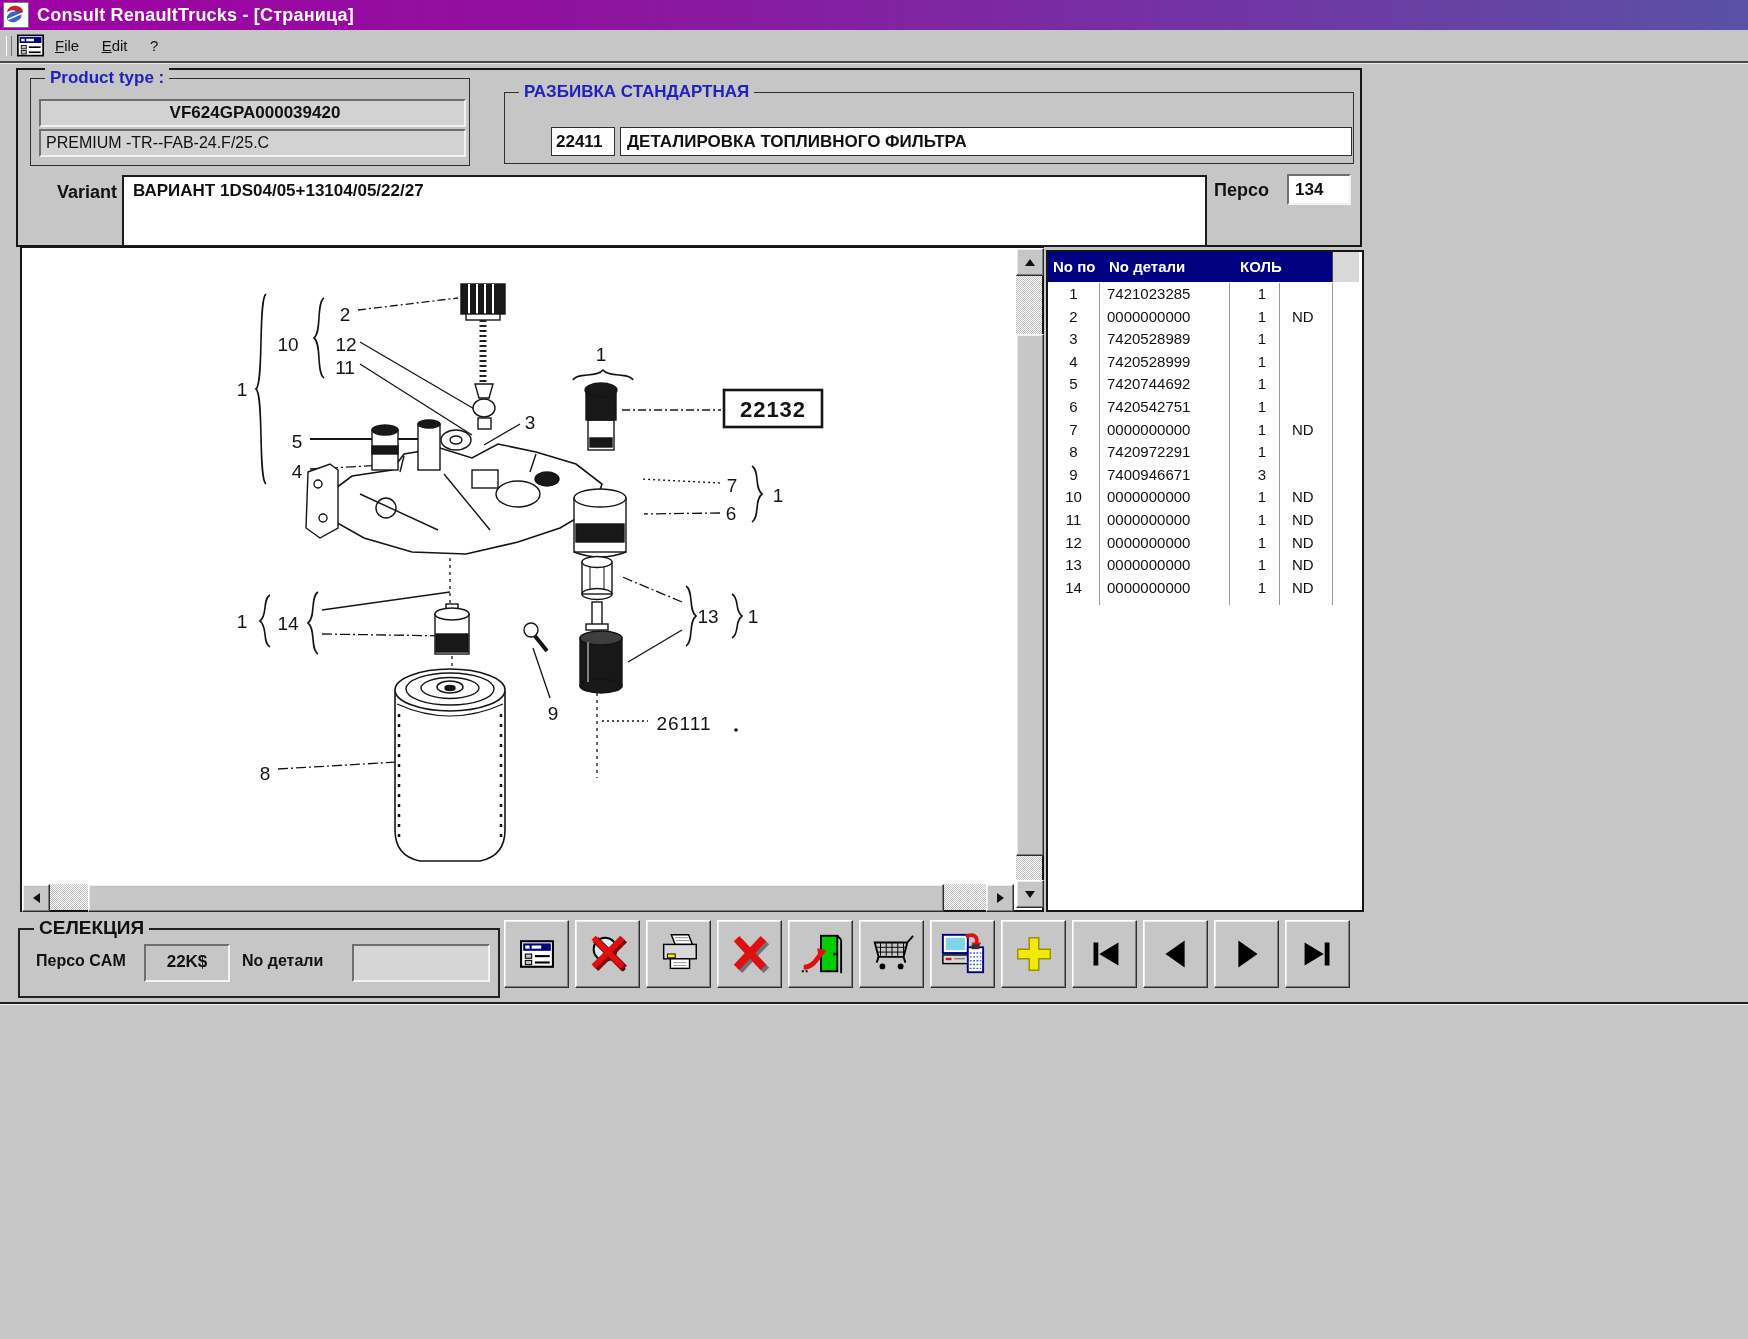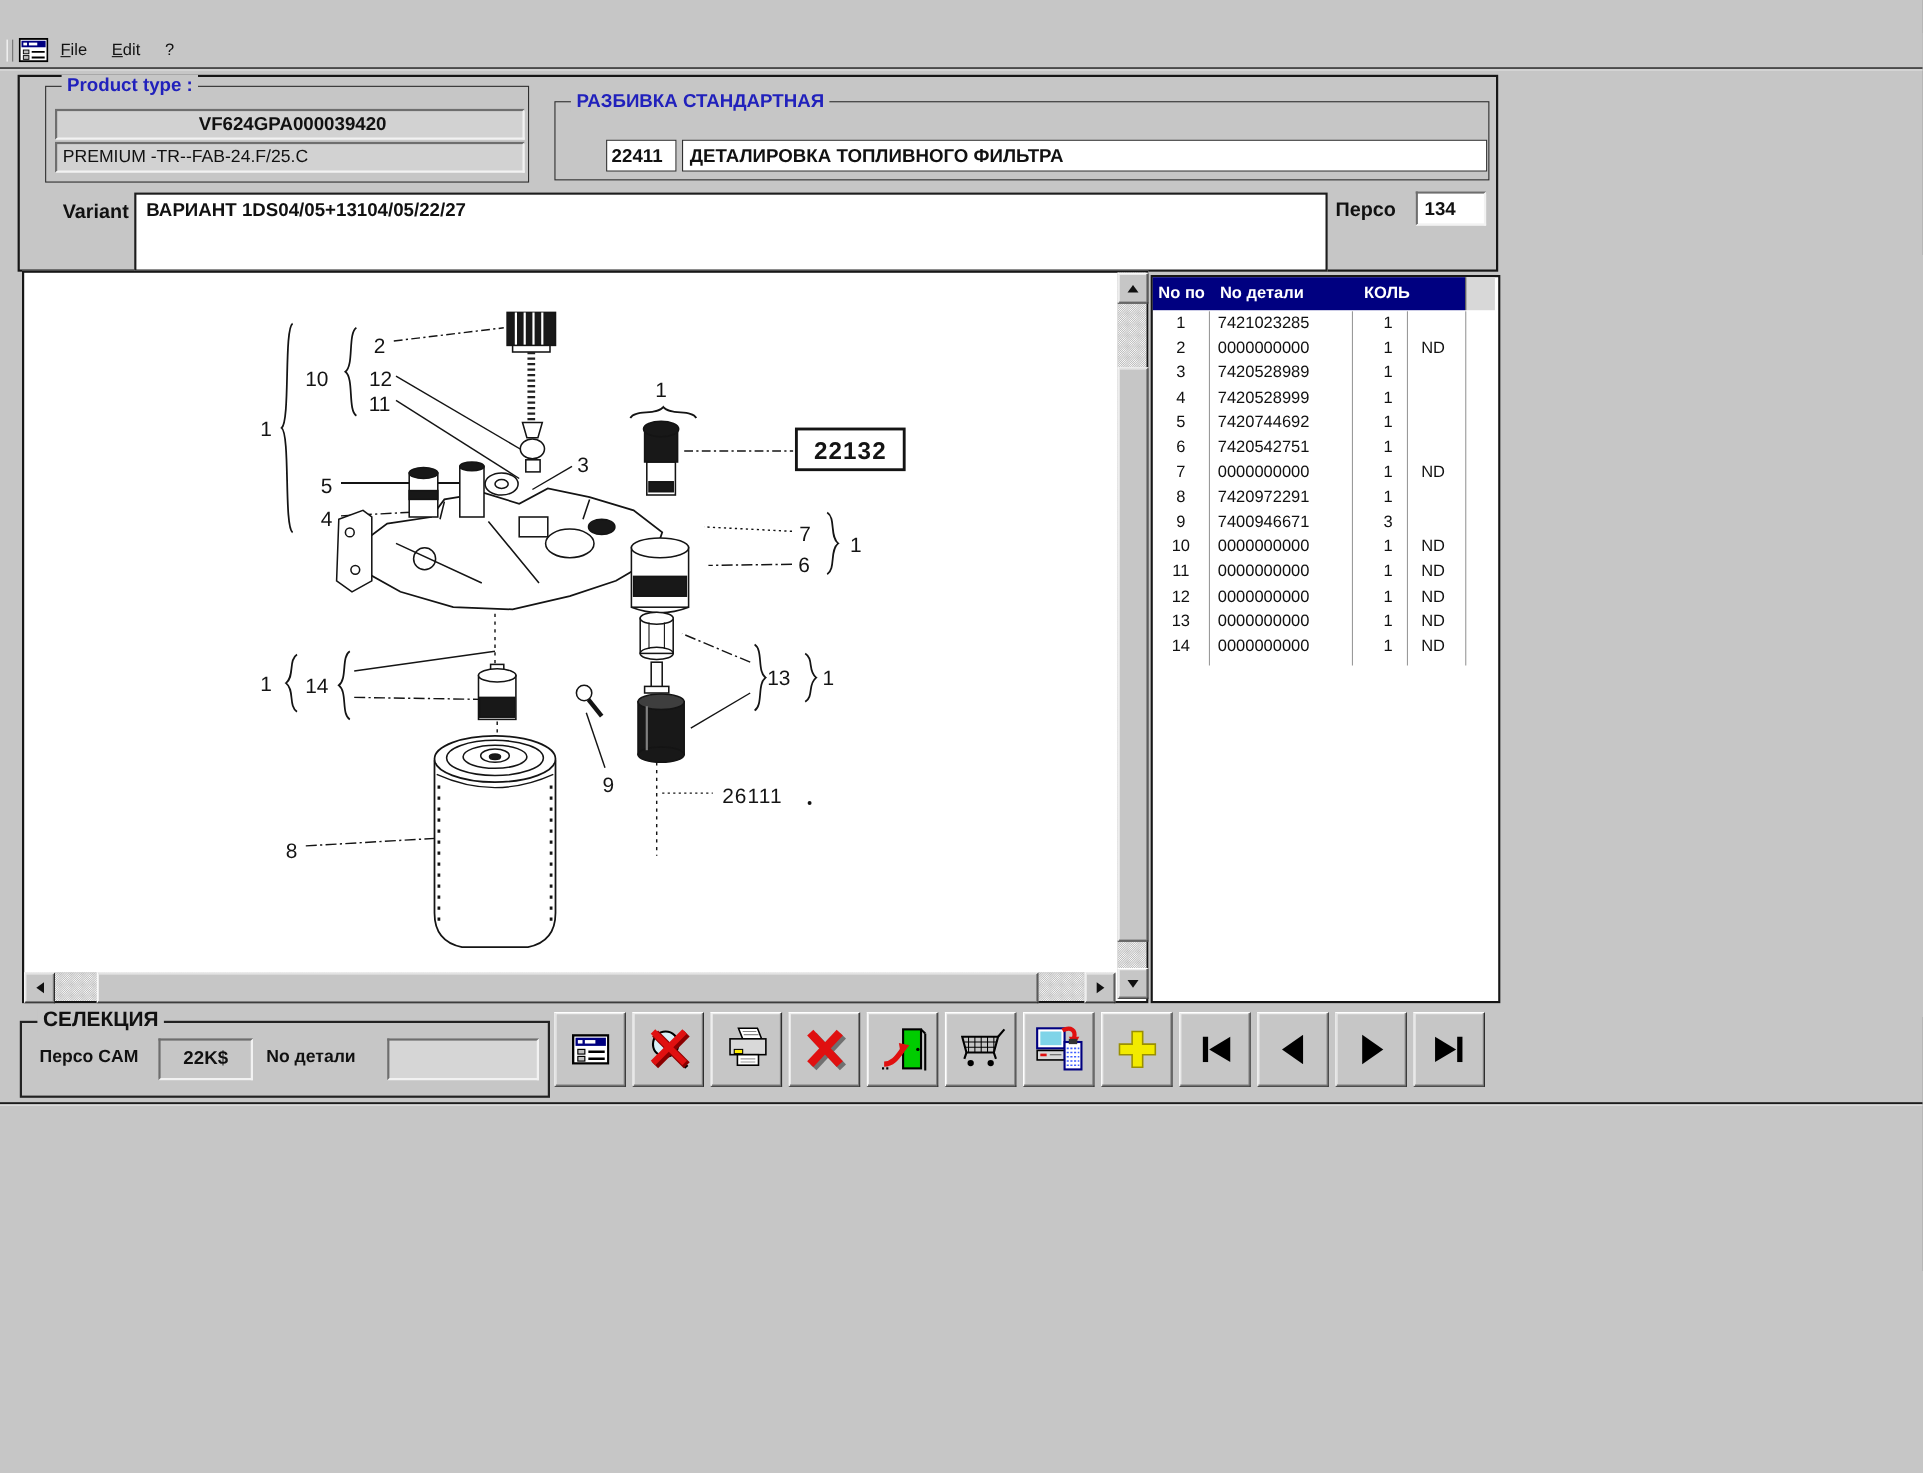--- a/index.html
+++ b/index.html
@@ -22,21 +22,21 @@
   #menu-items{left:46px;top:32px;}
   
   .sunken{border:2px solid;border-color:#6e6e6e #f2f2f2 #f2f2f2 #6e6e6e;}
   .btn3d{border:1px solid;border-color:#ffffff #2e2e2e #2e2e2e #ffffff;background:#C6C6C6;
          box-shadow:inset -1px -1px 0 #7d7d7d, inset 1px 1px 0 #ececec;}
   .fieldset{border:1px solid #2f2f2f;}
   .legend{position:absolute;top:-11px;left:14px;background:#C6C6C6;padding:0 5px;font-weight:bold;font-size:17px;}
   .blue{color:#2121BC;}
   
   #top-panel{left:16px;top:68px;width:1342px;height:175px;border:2px solid #161616;background:#C6C6C6;}
-  #fs-product{left:23px;top:8px;width:438px;height:86px;}
+  #fs-product{left:12px;top:8px;width:438px;height:86px;}
   #pt-code{left:8px;top:20px;width:418px;height:24px;background:#D2D2D2;font-weight:bold;font-size:17px;line-height:24px;padding-left:5px;text-align:center;}
   #pt-name{left:8px;top:50px;width:418px;height:24px;background:#D2D2D2;font-size:16px;line-height:24px;padding-left:5px;}
   #fs-break{left:486px;top:22px;width:848px;height:70px;}
   #bk-code{left:46px;top:34px;width:58px;height:27px;background:#fff;border:1px solid #303030;font-weight:bold;font-size:17px;line-height:27px;padding-left:4px;}
   #bk-desc{left:115px;top:34px;width:724px;height:27px;background:#fff;border:1px solid #303030;font-weight:bold;font-size:17px;line-height:27px;padding-left:6px;}
   #variant-label{left:39px;top:112px;font-weight:bold;font-size:18px;}
   #variant-box{left:104px;top:105px;width:1072px;height:64px;background:#fff;border:2px solid #1d1d1d;
                font-weight:bold;font-size:17px;padding:4px 0 0 9px;}
   #perso-label{left:1196px;top:110px;font-weight:bold;font-size:18px;}
   #perso-field{left:1269px;top:104px;width:54px;height:27px;background:#fff;font-weight:bold;font-size:17px;line-height:27px;padding-left:6px;}
@@ -75,20 +75,31 @@
   #sel-part-field{left:332px;top:14px;width:134px;height:34px;background:#D6D6D6;}
   .tbtn{top:920px;width:63px;height:66px;display:flex;align-items:center;justify-content:center;cursor:default;}
   #sep-b1{left:0;top:1002px;width:1748px;height:2px;background:#1c1c1c;}
   #sep-b2{left:0;top:1004px;width:1748px;height:1px;background:#efefef;}
 </style>
 </head>
 <body>
 
 <div id="screen">
 
+  <div id="titlebar" class="abs">
+    <div id="app-icon">
+      <svg viewBox="0 0 24 24" width="22" height="22">
+        <rect width="24" height="24" fill="#fff"></rect>
+        <path d="M3,10 Q5,2 13,3 Q20,4 21,10 L15,12 Q13,7 8,8 Q5,9 3,10 Z" fill="#c22531"></path>
+        <ellipse cx="11" cy="15" rx="8.2" ry="5.6" fill="#3b62c4" transform="rotate(-18 11 15)"></ellipse>
+        <path d="M4,18 L20,11" stroke="#fff" stroke-width="1.6"></path>
+      </svg>
+    </div>
+    <span class="ttl">Consult RenaultTrucks - [Страница]</span>
+  </div>
 
   <div id="menubar" class="abs"></div>
   <div class="grip abs"></div>
   <div id="mdi-icon" class="abs">
     <svg viewBox="0 0 32 26" width="27" height="23">
       <rect x="1" y="1" width="30" height="24" fill="#fff" stroke="#000" stroke-width="2"></rect>
       <rect x="3" y="3" width="26" height="7" fill="#000080"></rect>
       <rect x="5" y="5" width="4" height="3" fill="#fff"></rect>
         <rect x="11" y="5" width="9" height="3" fill="#fff"></rect>
       <rect x="5" y="13" width="6" height="4" fill="#c0c0c0" stroke="#000" stroke-width="1"></rect>

